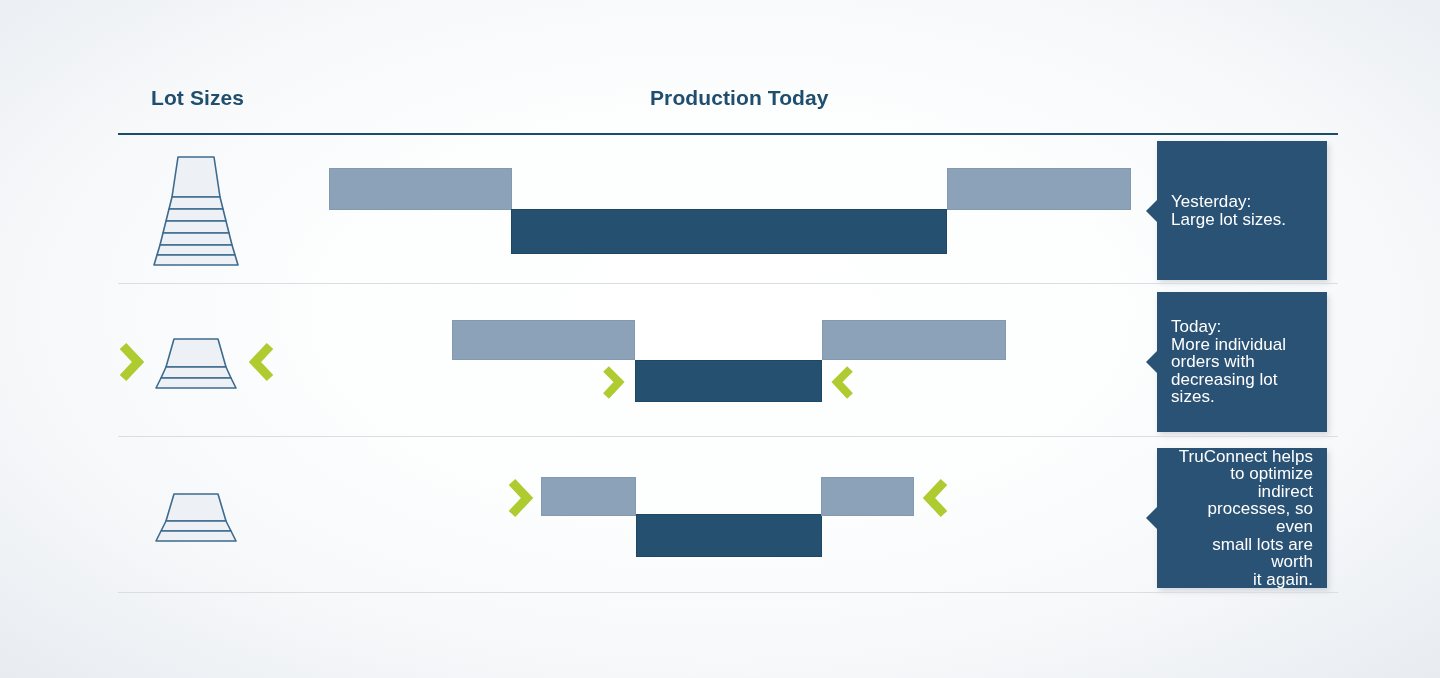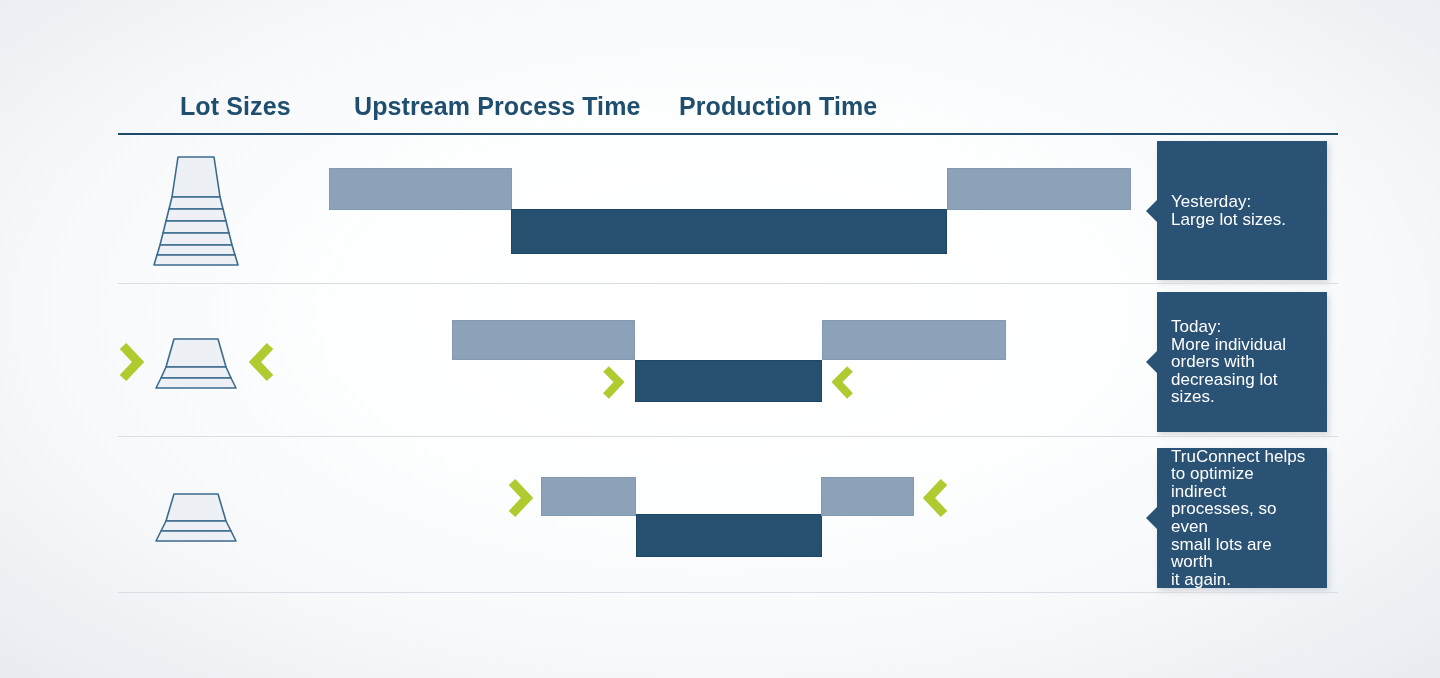--- a/index.html
+++ b/index.html
@@ -26,27 +26,26 @@
   
   .header {
     position: absolute;
     left: 118px;
     top: 86px;
     width: 1220px;
     height: 50px;
   }
   .col-title {
     position: absolute;
-    top: 6px;
-    font-size: 25px;
+    top: 0;
+    font-size: 21px;
     font-weight: bold;
     color: #1f4e6e;
     letter-spacing: 0.1px;
     white-space: nowrap;
-    margin-left: 29px;
   }
   .header-rule {
     position: absolute;
     left: 118px;
     top: 133px;
     width: 1220px;
     height: 2px;
     background: #1d4c6b;
   }
 
@@ -117,22 +116,21 @@
     border-right: 11px solid #2a5275;
   }
 </style>
 </head>
 <body>
 
 <div class="slide">
 
   <div class="header">
     <div class="col-title" style="left:33px">Lot Sizes</div>
-    <div class="col-title" style="left:207px">Upstream Process Time</div>
-    <div class="col-title" style="left:532px">Production Time</div>
+    <div class="col-title" style="left:532px">Production Today</div>
   </div>
   <div class="header-rule"></div>
 
   <div class="stack" style="left:151px; top:152px;">
     <svg width="90" height="116" viewBox="0 0 90 116">
       <g fill="#edf1f5" stroke="#3d6b8e" stroke-width="1.6" stroke-linejoin="round">
         <path d="M21,45 L27,5 L63,5 L69,45 Z"></path>
         <path d="M18,57 L21,45 L69,45 L72,57 Z"></path>
         <path d="M15,69 L18,57 L72,57 L75,69 Z"></path>
         <path d="M12,81 L15,69 L75,69 L78,81 Z"></path>
@@ -217,21 +215,21 @@
   <div class="bar light" style="left:541px; top:477px; width:95px;  height:39px;"></div>
   <div class="bar dark" style="left:636px; top:514px; width:186px; height:43px;"></div>
   <div class="bar light" style="left:821px; top:477px; width:93px;  height:39px;"></div>
 
   <div class="chev" style="left:923px; top:477px;">
     <svg width="26" height="42" viewBox="0 0 26 42">
       <polyline points="21,5 6,21 21,37" fill="none" stroke="#aecb2f" stroke-width="9" stroke-linecap="butt" stroke-linejoin="miter"></polyline>
     </svg>
   </div>
 
-  <div class="callout" style="left:1157px; top:448px; width:170px; height:140px;">
+  <div class="callout" style="left:1157px; top:448px; width:170px; height:140px;text-align:right;">
     <span class="callout-notch"></span>
     <span class="callout-text">TruConnect helps
 to optimize indirect
 processes, so even
 small lots are worth
 it again.</span>
   </div>
 
   <div class="divider d1"></div>
   <div class="divider d2"></div>

